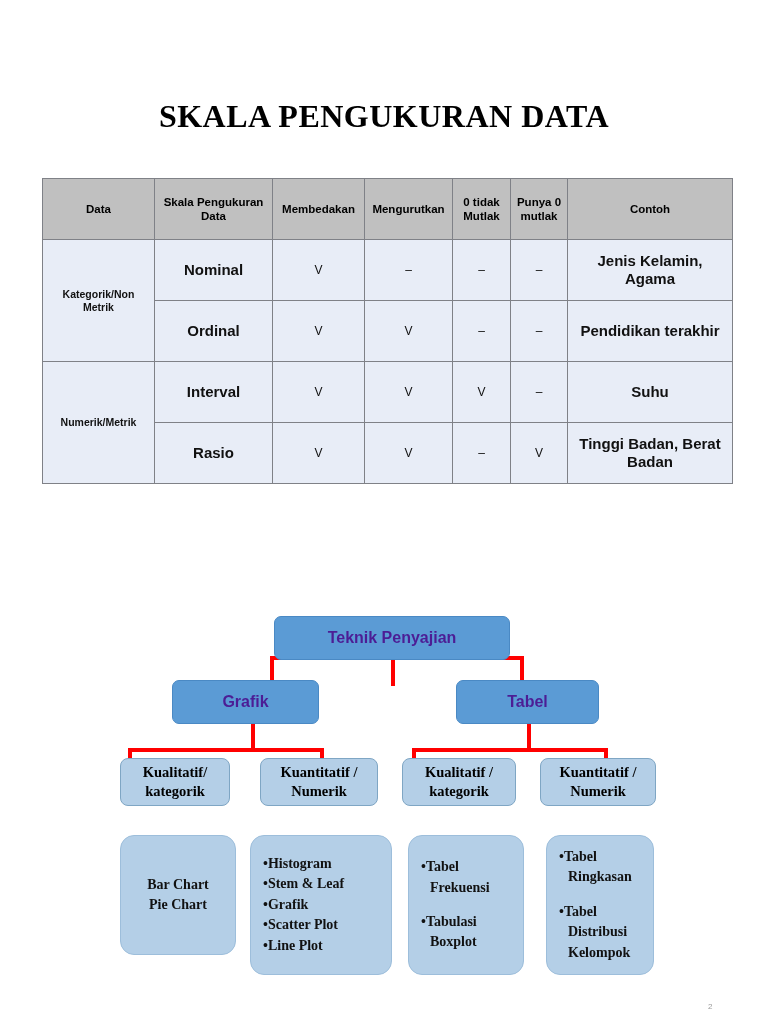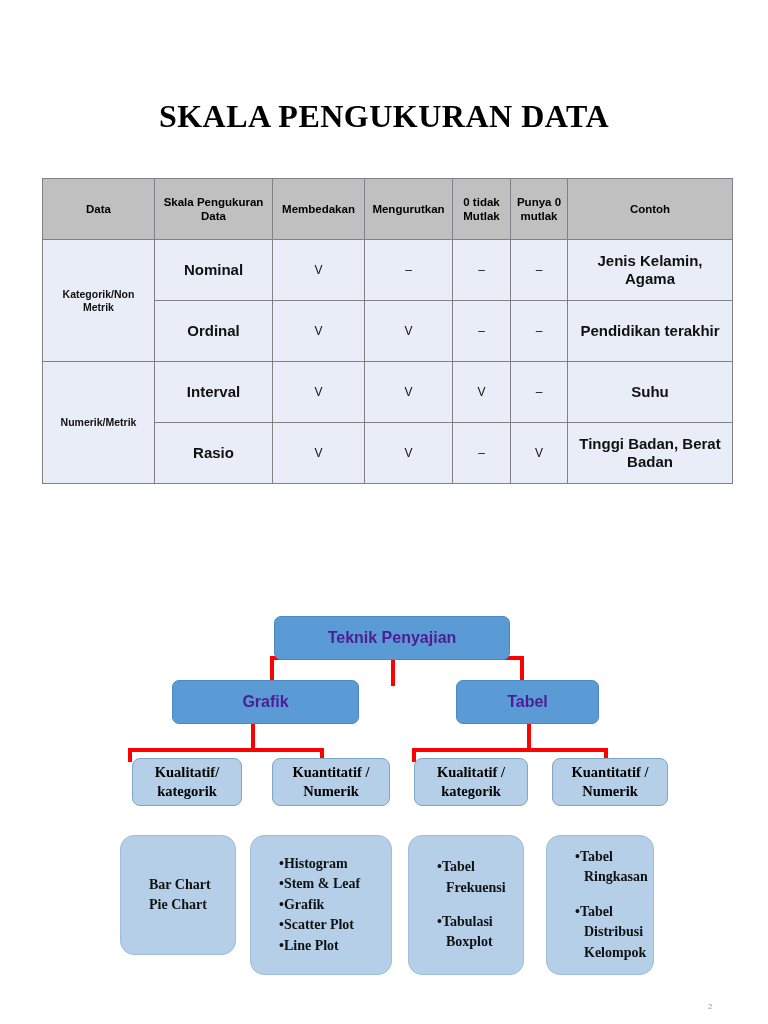--- a/index.html
+++ b/index.html
@@ -113,37 +113,36 @@
   }
   .node-l3 {
     background: #B4CFE7;
     border: 1px solid #7fa6c4;
     border-radius: 8px;
     font-family: "Liberation Serif", serif;
     font-weight: bold;
     font-size: 14.5px;
     line-height: 1.28;
     color: #000;
-    margin-left: 12px;
   }
   .node-l4 {
     background: #B4CFE7;
     border: 1px solid #9dbedb;
     border-radius: 14px;
     font-family: "Liberation Serif", serif;
     font-weight: bold;
     font-size: 14px;
     line-height: 1.46;
     color: #111;
     align-items: center;
     justify-content: center;
   }
   .node-l4 .l4-inner {
     width: 100%;
-    padding: 0 28px;
+    padding: 0 12px;
     box-sizing: border-box;
   }
   .l4-center { text-align: center; }
   .l4-left   { text-align: left; }
   .bullet-line { white-space: nowrap; }
   .bullet-line.indent { padding-left: 9px; }
   .spacer-line { height: 14px; }
 
   
   .page-number {
@@ -233,21 +232,21 @@
 
   <div class="conn conn-v" style="left:527px; top:124px; height:26px;"></div>
   <div class="conn conn-h" style="left:412px; top:148px; width:196px;"></div>
   <div class="conn conn-v" style="left:412px; top:148px; height:14px;"></div>
   <div class="conn conn-v" style="left:604px; top:148px; height:14px;"></div>
 
   <div class="node node-l1" style="left:274px; top:616px; width:236px; height:44px; top:16px;">
     <span>Teknik Penyajian</span>
   </div>
 
-  <div class="node node-l2" style="left:172px; top:80px; width:187px; height:44px;align-items:center;">
+  <div class="node node-l2" style="left:172px; top:80px; width:147px; height:44px;align-items:center;">
     <span>Grafik</span>
   </div>
   <div class="node node-l2" style="left:456px; top:80px; width:143px; height:44px;">
     <span>Tabel</span>
   </div>
 
   <div class="node node-l3" style="left:120px; top:158px; width:110px; height:48px;">
     <span class="nl">Kualitatif/<br>kategorik</span>
   </div>
   <div class="node node-l3" style="left:260px; top:158px; width:118px; height:48px;">

